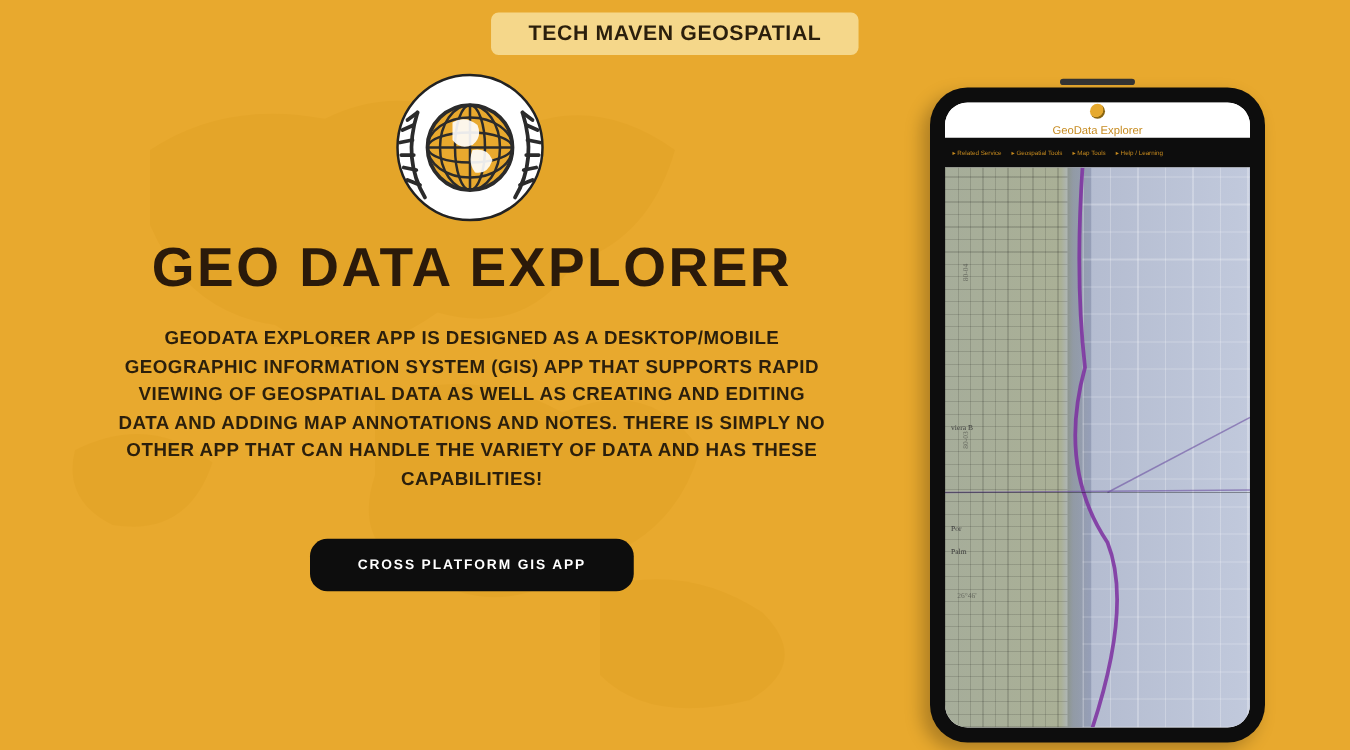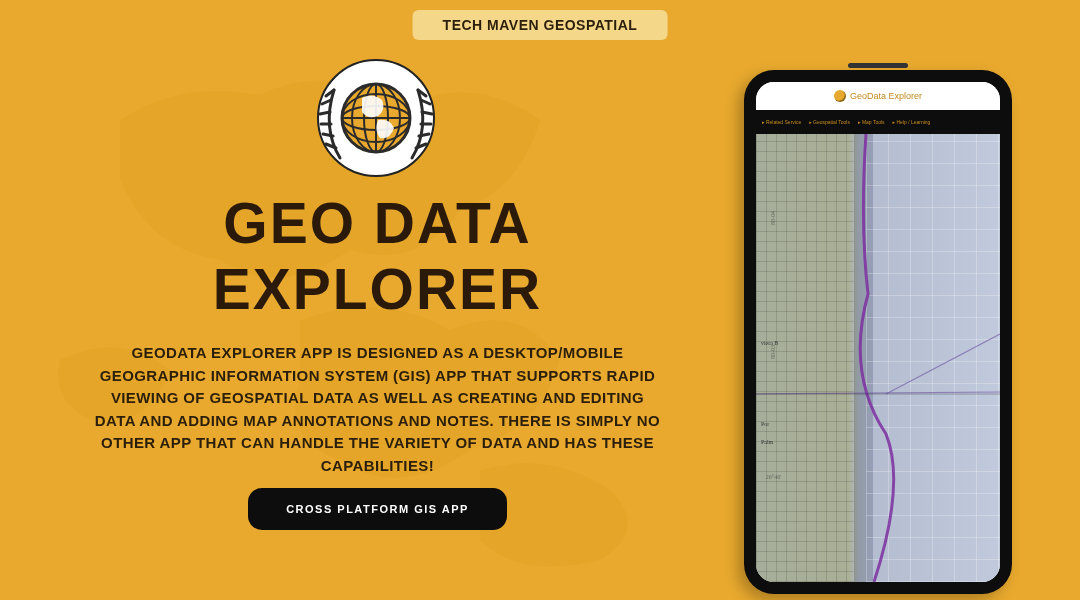--- a/index.html
+++ b/index.html
@@ -30,54 +30,54 @@
   }
   .top-badge {
     position: absolute;
     top: 10px;
     left: 50%;
     transform: translateX(-50%);
     background: #f5d78a;
     border-radius: 6px;
     padding: 7px 30px;
     font-weight: 800;
-    font-size: 14px;
+    font-size: 17px;
     letter-spacing: 0.5px;
     color: #2b1f0c;
   }
   .emblem {
     position: absolute;
     top: 58px;
     left: 316px;
     width: 120px;
     height: 120px;
   }
   .content {
     position: absolute;
     top: 190px;
     left: 70px;
     width: 615px;
     text-align: center;
   }
   .title {
-    font-size: 57px;
+    font-size: 44px;
     font-weight: 900;
     letter-spacing: 2px;
     color: #2b1a0a;
     font-family: Arial Black, Arial, sans-serif;
     margin-bottom: 20px;
   }
   .desc {
     font-size: 15px;
     font-weight: 800;
     color: #2b1f0c;
     line-height: 1.5;
     letter-spacing: 0.4px;
     padding: 0 20px;
-    margin-bottom: 11px;
+    margin-bottom: 36px;
   }
   .cta {
     display: inline-block;
     background: #0d0d0d;
     color: #fff;
     font-weight: 800;
     font-size: 11px;
     letter-spacing: 1.5px;
     padding: 15px 38px;
     border-radius: 14px;
@@ -117,20 +117,21 @@
   .phone-appbar {
     position: relative;
     height: 28px;
     background: #fff;
     display: flex;
     align-items: center;
     justify-content: center;
     gap: 4px;
     font-size: 9px;
     color: #c68a1e;
+    flex-direction: column;
   }
   .phone-appbar .mini-logo {
     width: 12px;
     height: 12px;
     border-radius: 50%;
     background: radial-gradient(circle at 40% 40%, #e6a92e 55%, #8a6510 60%);
   }
   .phone-menubar {
     height: 24px;
     background: #0d0d0d;

